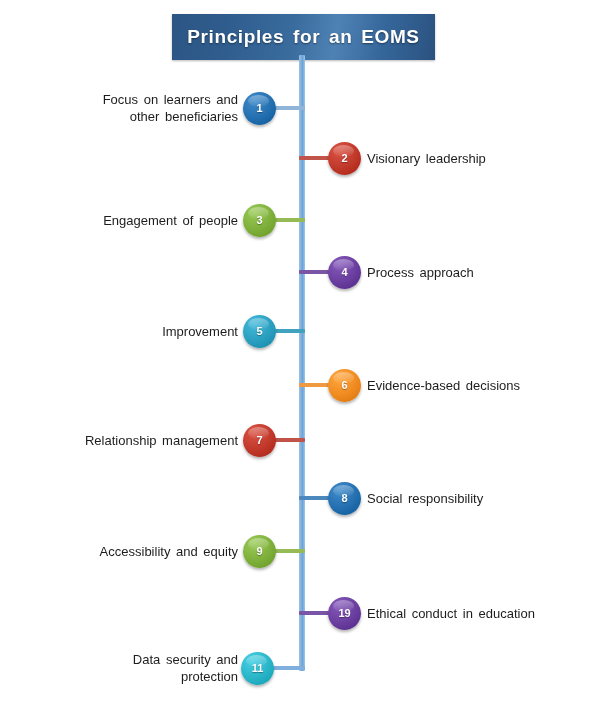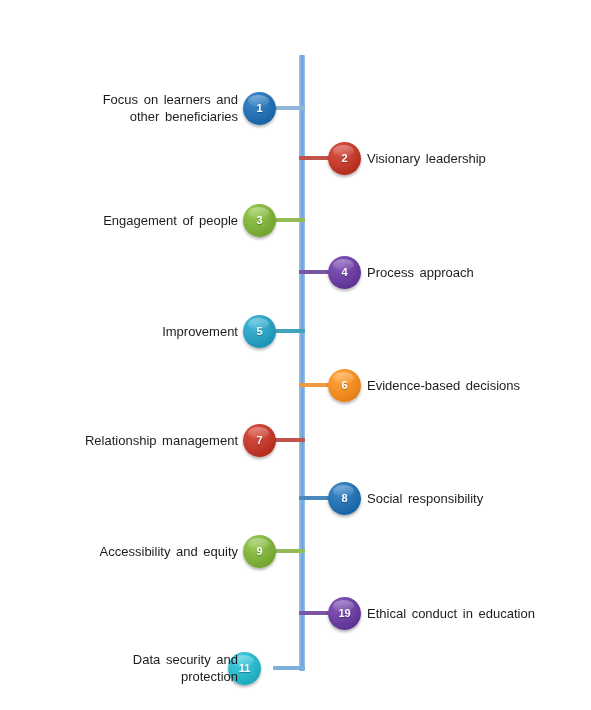--- a/index.html
+++ b/index.html
@@ -133,20 +133,23 @@
     left: 0;
     transform: translateY(-50%);
     top: 0;
   }
 </style>
 </head>
 <body>
 
 <div id="canvas">
 
+  <div class="title-banner">
+    <span class="title-text">Principles for an EOMS</span>
+  </div>
 
   <div class="spine"></div>
 
   <div id="nodes-layer">
       <div class="node" style="top: 108px; left: 0px; width: 591px;">
         <div class="connector" style="background: rgb(143, 182, 216); left: 273px; width: 32px;"></div>
         <div class="bubble" style="left: 243px; background: radial-gradient(circle at 34% 26%, rgb(62, 138, 202) 0%, rgb(36, 112, 176) 52%, rgb(10, 86, 150) 100%);">
           <span class="num">1</span>
         </div>
         <div class="label left" style="right: 353px; width: 240px;">Focus on learners and
@@ -210,21 +213,21 @@
       </div>
       <div class="node" style="top: 613px; left: 0px; width: 591px;">
         <div class="connector" style="background: rgb(122, 85, 165); left: 299px; width: 32px;"></div>
         <div class="bubble" style="left: 328px; background: radial-gradient(circle at 34% 26%, rgb(133, 89, 186) 0%, rgb(107, 63, 160) 52%, rgb(81, 37, 134) 100%);">
           <span class="num">19</span>
         </div>
         <div class="label right" style="left: 367px; width: 240px;">Ethical conduct in education</div>
       </div>
       <div class="node" style="top: 668px; left: 0px; width: 591px;">
         <div class="connector" style="background: rgb(127, 176, 221); left: 273px; width: 32px;"></div>
-        <div class="bubble" style="left: 228px; background: radial-gradient(circle at 34% 26%, rgb(69, 207, 227) 0%, rgb(43, 181, 201) 52%, rgb(17, 155, 175) 100%);">
+        <div class="bubble" style="left: 241px; background: radial-gradient(circle at 34% 26%, rgb(69, 207, 227) 0%, rgb(43, 181, 201) 52%, rgb(17, 155, 175) 100%);">
           <span class="num">11</span>
         </div>
         <div class="label left" style="right: 353px; width: 240px;">Data security and
 protection</div>
       </div>
     </div>
 
 </div>
 
 </body></html>

